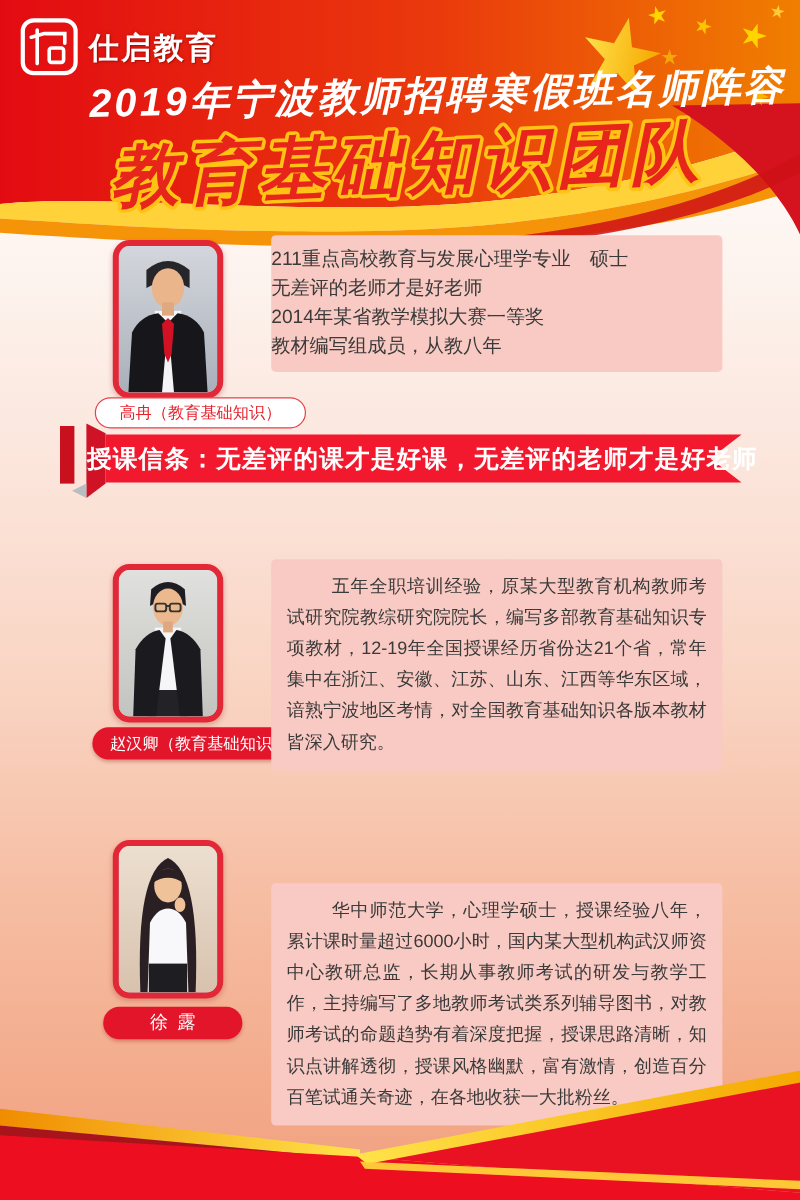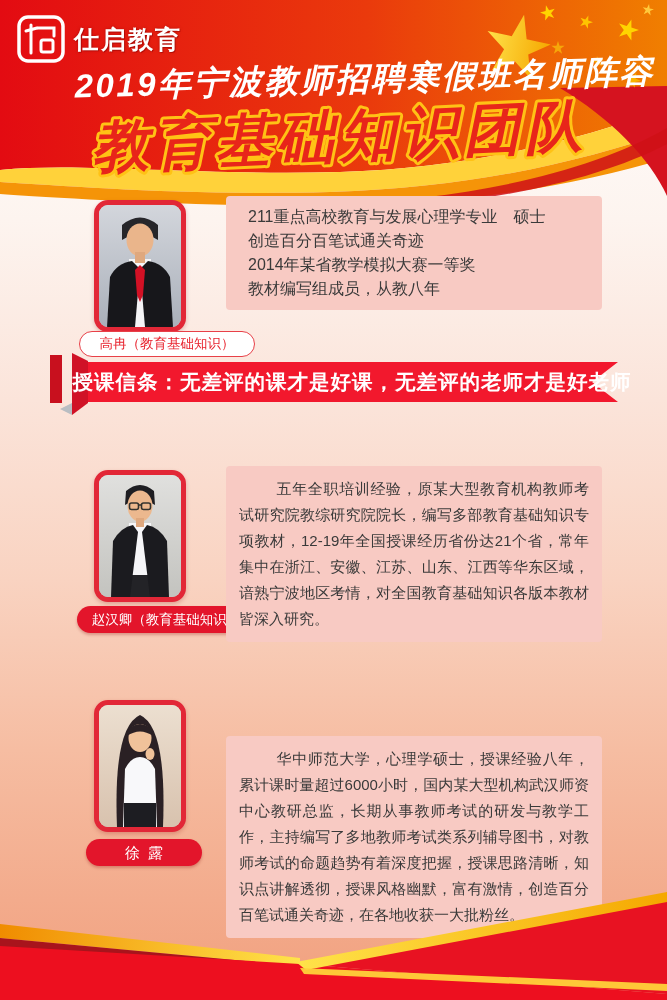--- a/index.html
+++ b/index.html
@@ -20,21 +20,21 @@
   
   .photo{position:absolute;left:94px;width:82px;height:122px;border:5px solid #e22737;
     border-radius:14px;overflow:hidden;background:#ccc;box-shadow:0 2px 4px rgba(150,20,20,.25);}
   .pill{position:absolute;text-align:center;border-radius:14px;white-space:nowrap;}
   .pill.outline{background:#ffffff;border:1px solid #e84048;color:#e8232e;
     font-size:13.5px;line-height:24px;}
   .pill.solid{background:#e3152b;color:#ffffff;font-size:13.5px;line-height:27px;
     box-shadow:0 2px 3px rgba(150,20,20,.3);}
   .bio-box{position:absolute;left:226px;width:376px;background:#f8cac3;border-radius:4px;
     color:#3a3a3a;box-sizing:border-box;}
-  .bio-box.lines{top:196px;padding:9px 22px;font-size:16px;line-height:24px;}
+  .bio-box.lines{top:196px;padding:9px 0;font-size:16px;line-height:24px;}
   .bio-box.para{padding:10px 13px;font-size:15px;line-height:26px;}
   .bio-box.para p{margin:0;text-indent:2.5em;text-align:justify;}
   .bio-line{white-space:nowrap;}
 
   
 </style>
 </head>
 <body>
 
 <div class="poster">
@@ -104,21 +104,21 @@
       <ellipse cx="41" cy="35" rx="13.5" ry="16.5" fill="#eab58b"></ellipse>
       <rect x="36" y="47" width="10" height="11" fill="#dfa87e"></rect>
       <path d="M8,122 L11,72 Q18,58 33,56 L41,64 L36,122 Z" fill="#17171b"></path>
       <path d="M74,122 L71,72 Q64,58 49,56 L41,64 L46,122 Z" fill="#17171b"></path>
       <polygon points="41,60 46,65 44,90 41,97 38,90 36,65" fill="#d31125"></polygon>
     </svg>
   </div>
   <div class="pill outline" style="left:79px;top:331px;width:174px;">高冉（教育基础知识）</div>
   <div class="bio-box lines">
     <div class="bio-line">211重点高校教育与发展心理学专业　硕士</div>
-    <div class="bio-line">创造百分百笔试通关奇迹</div>
+    <div class="bio-line">无差评的老师才是好老师</div>
     <div class="bio-line">2014年某省教学模拟大赛一等奖</div>
     <div class="bio-line">教材编写组成员，从教八年</div>
   </div>
 
   <svg class="abs" style="top:345px;left:0;" width="667" height="90" viewBox="0 0 667 90">
     <rect x="50" y="10" width="12" height="48" fill="#c8101e"></rect>
     <polygon points="72,8 88,16 88,58 72,70" fill="#d01226"></polygon>
     <polygon points="72,58 72,70 60,64" fill="#b9bdc2"></polygon>
     <polygon points="88,17 618,17 592,37 618,57 88,57" fill="#f2182d"></polygon>
     <text x="352" y="44" text-anchor="middle" fill="#ffffff" font-size="20.5" font-weight="bold" letter-spacing="1">授课信条：无差评的课才是好课，无差评的老师才是好老师</text>

